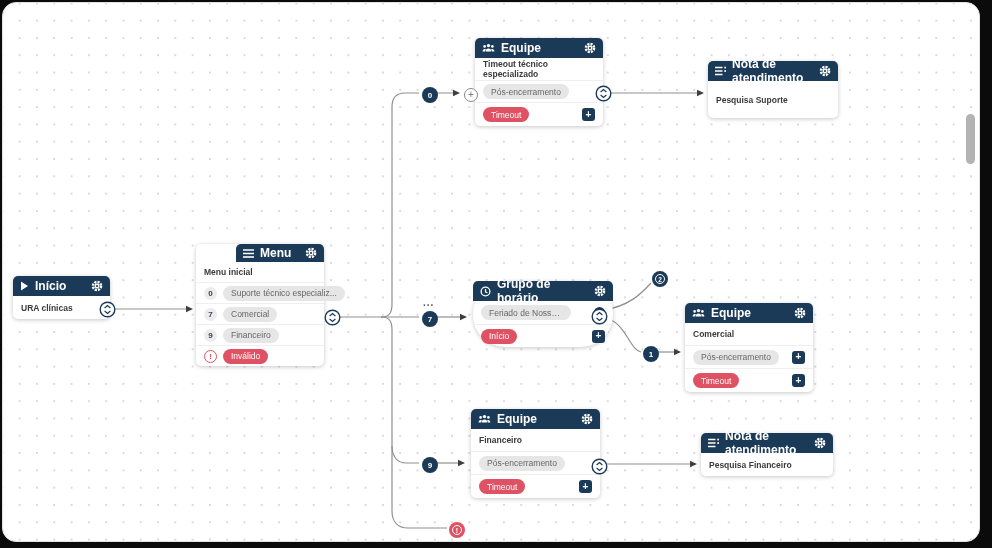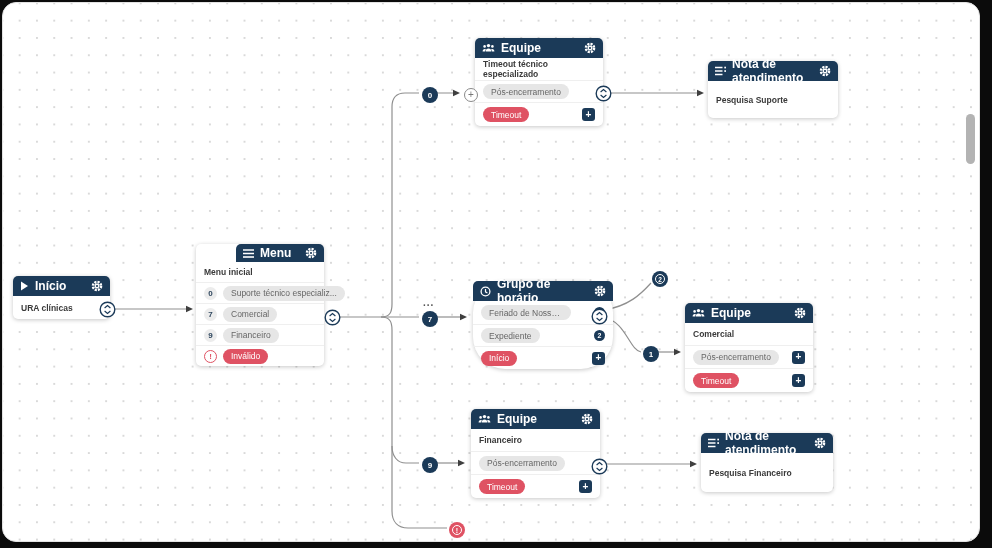--- a/index.html
+++ b/index.html
@@ -212,24 +212,20 @@
       <svg class="ico" width="12" height="12" viewBox="0 0 12 12">
           <circle cx="6" cy="6" r="4" fill="none" stroke="#fff" stroke-width="2.6" stroke-dasharray="2.1 1.04"></circle>
           <circle cx="6" cy="6" r="2.4" fill="#fff"></circle>
           <circle cx="6" cy="6" r="1.1" fill="#1b3a58"></circle>
         </svg>
     </div>
     <div class="row first" style="height:23px;">
       <span class="pill" style="max-width:90px;overflow:hidden;text-overflow:ellipsis;">Feriado de Nossa Senh...</span>
       <span class="badge">1</span>
     </div>
-    <div class="row" style="height:22px;">
-      <span class="pill">Expediente</span>
-      <span class="badge">2</span>
-    </div>
     <div class="row" style="height:23px;">
       <span class="pill red">Início</span>
       <span class="plusbtn">+</span>
     </div>
   </div>
 
   <div class="node" style="left:682px;top:300px;width:128px;">
     <div class="hdr">
       <svg class="ico" width="13" height="10" viewBox="0 0 13 10">
           <g fill="#fff">
@@ -308,21 +304,21 @@
           </g>
         </svg>
       <span>Nota de atendimento</span>
       <span class="sp"></span>
       <svg class="ico" width="12" height="12" viewBox="0 0 12 12">
           <circle cx="6" cy="6" r="4" fill="none" stroke="#fff" stroke-width="2.6" stroke-dasharray="2.1 1.04"></circle>
           <circle cx="6" cy="6" r="2.4" fill="#fff"></circle>
           <circle cx="6" cy="6" r="1.1" fill="#1b3a58"></circle>
         </svg>
     </div>
-    <div class="row first" style="height:39px;">
+    <div class="row first" style="height:23px;">
       <span class="bold">Pesquisa Financeiro</span>
     </div>
   </div>
 
   <div class="conn" style="left:95.5px;top:297.5px;">
     <svg width="17" height="17" viewBox="0 0 17 17">
         <circle cx="8.5" cy="8.5" r="7.3" fill="#fff" stroke="#1b3a58" stroke-width="1.4"></circle>
         <path d="M5.6,7 L8.5,4.5 L11.4,7 M5.6,10 L8.5,12.5 L11.4,10" fill="none" stroke="#1b3a58" stroke-width="1.2"></path>
       </svg>
   </div>

